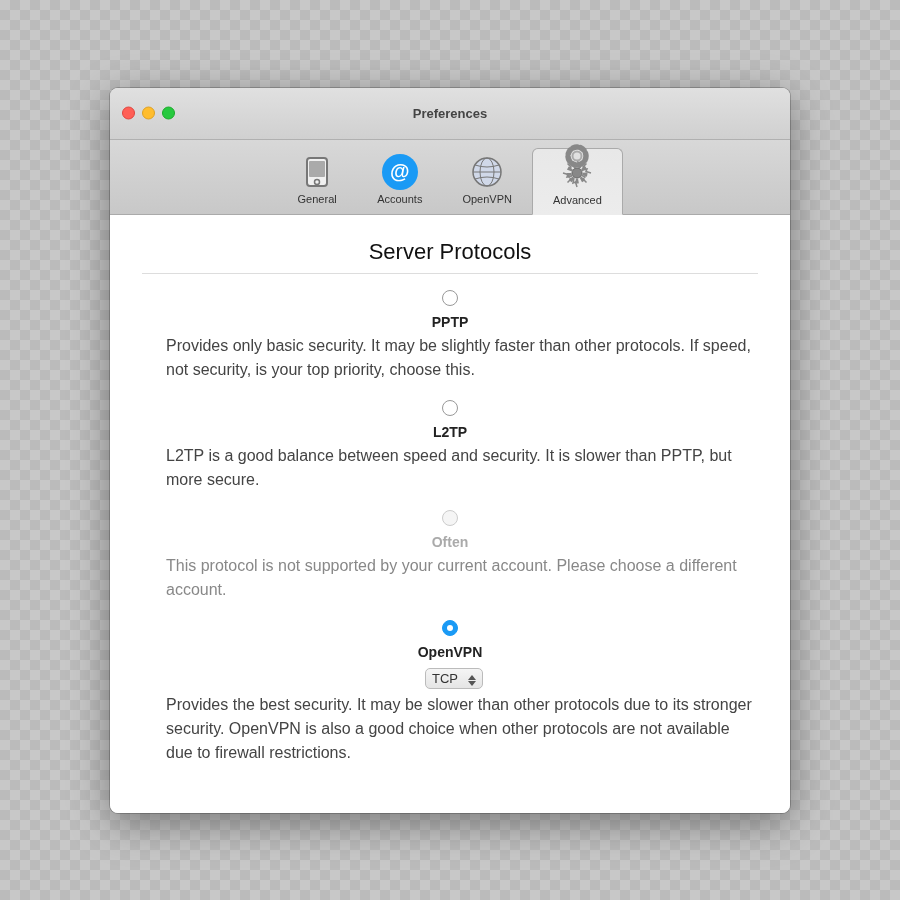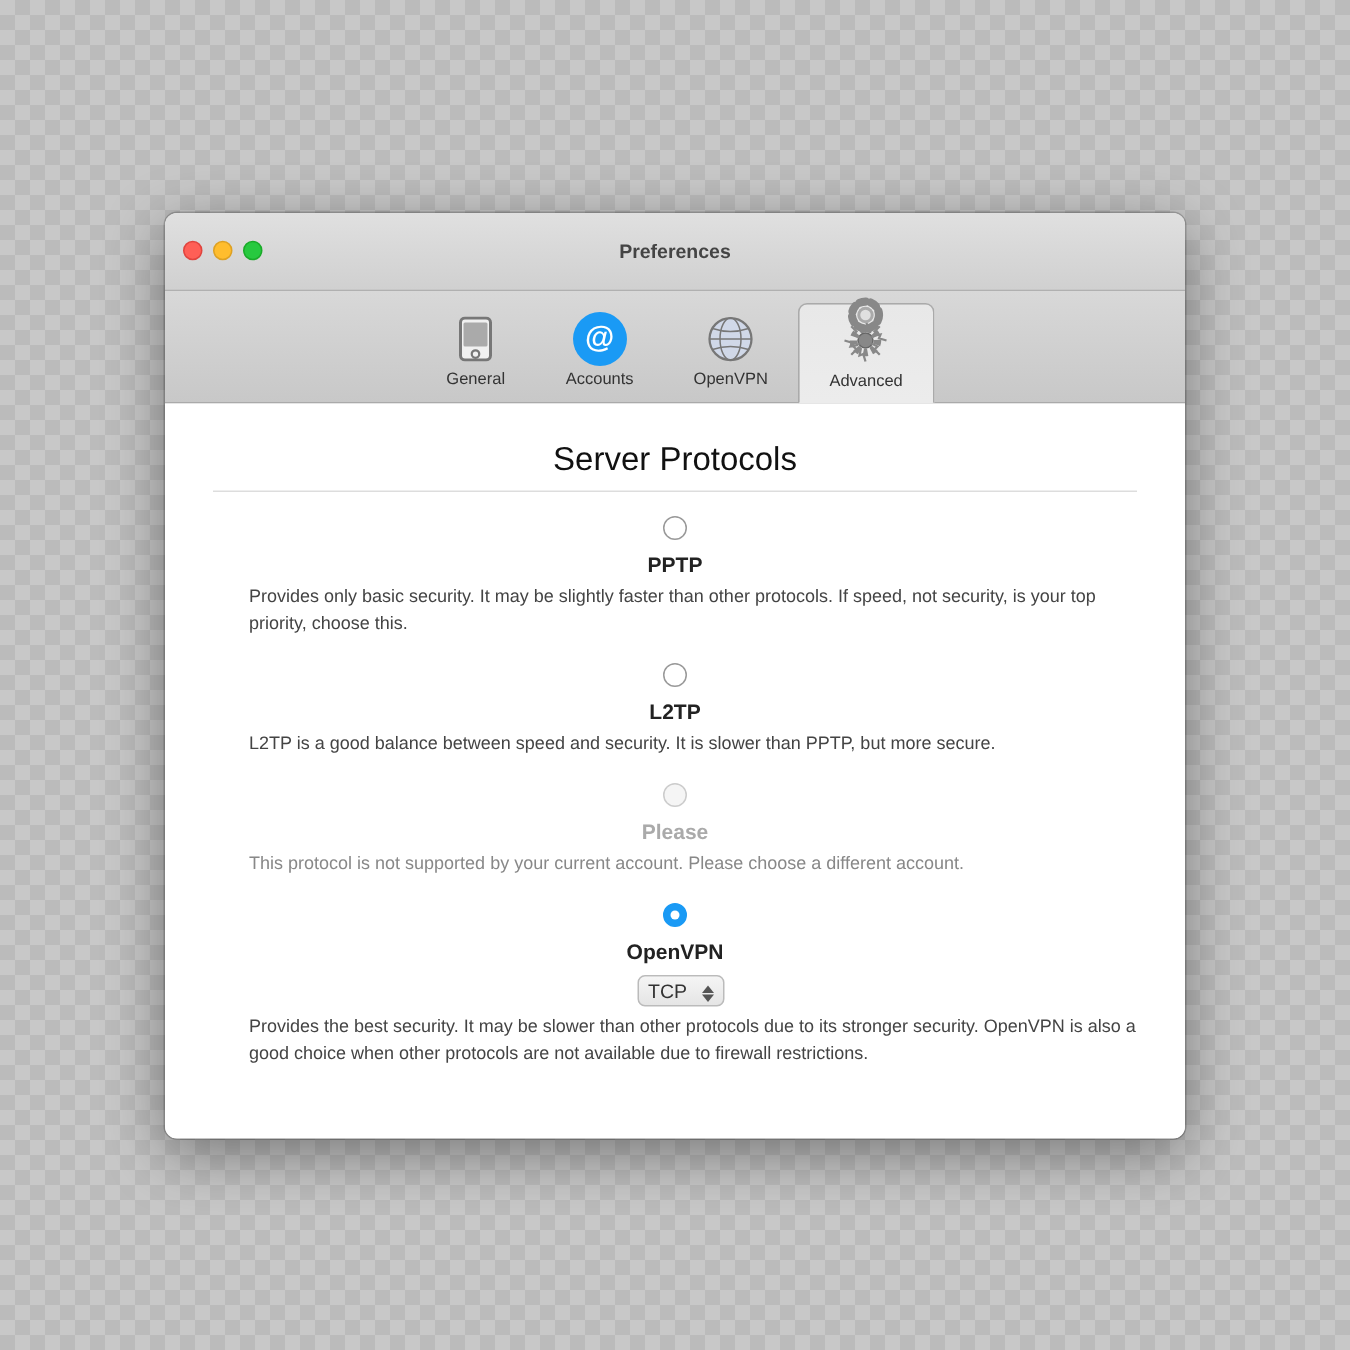--- a/index.html
+++ b/index.html
@@ -189,21 +189,21 @@
       font-size: 14px;
       font-weight: 700;
       color: #222;
     }
 
     .protocol-name.disabled {
       color: #aaa;
     }
 
     .protocol-desc {
-      font-size: 12px;
+      font-size: 16px;
       color: #444;
       line-height: 1.5;
       margin-left: 24px;
     }
 
     .protocol-desc.disabled {
       color: #888;
     }
 
     .select-stepper {
@@ -327,21 +327,21 @@
           <div class="radio-btn"></div>
           <span class="protocol-name">L2TP</span>
         </div>
         <p class="protocol-desc">L2TP is a good balance between speed and security. It is slower than PPTP, but more secure.</p>
       </div>
 
 
       <div class="protocol-item">
         <div class="protocol-header">
           <div class="radio-btn disabled"></div>
-          <span class="protocol-name disabled">Please</span>
+          <span class="protocol-name disabled">Often</span>
         </div>
         <p class="protocol-desc disabled">This protocol is not supported by your current account. Please choose a different account.</p>
       </div>
 
       <div class="protocol-item">
         <div class="protocol-header">
           <div class="radio-btn selected"></div>
           <span class="protocol-name">OpenVPN</span>
           <div class="select-stepper">
             <span>TCP</span>

